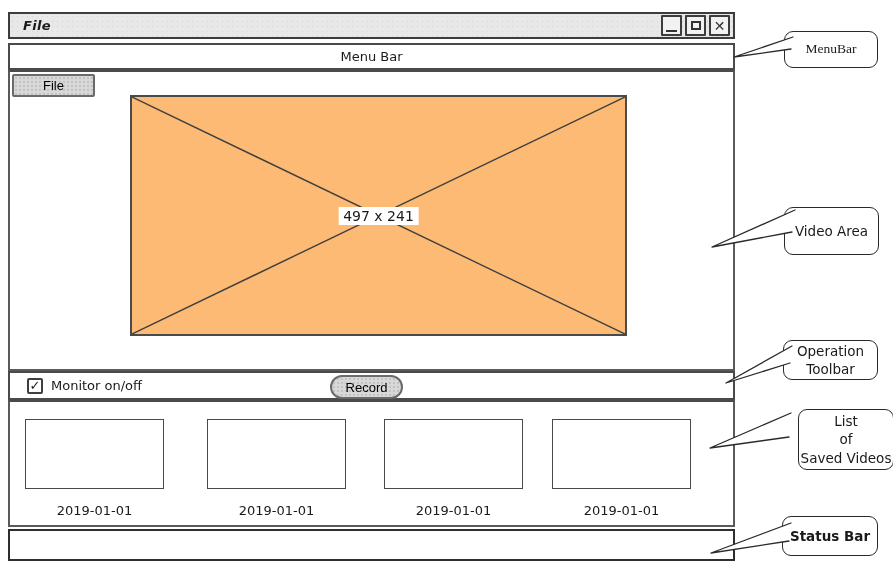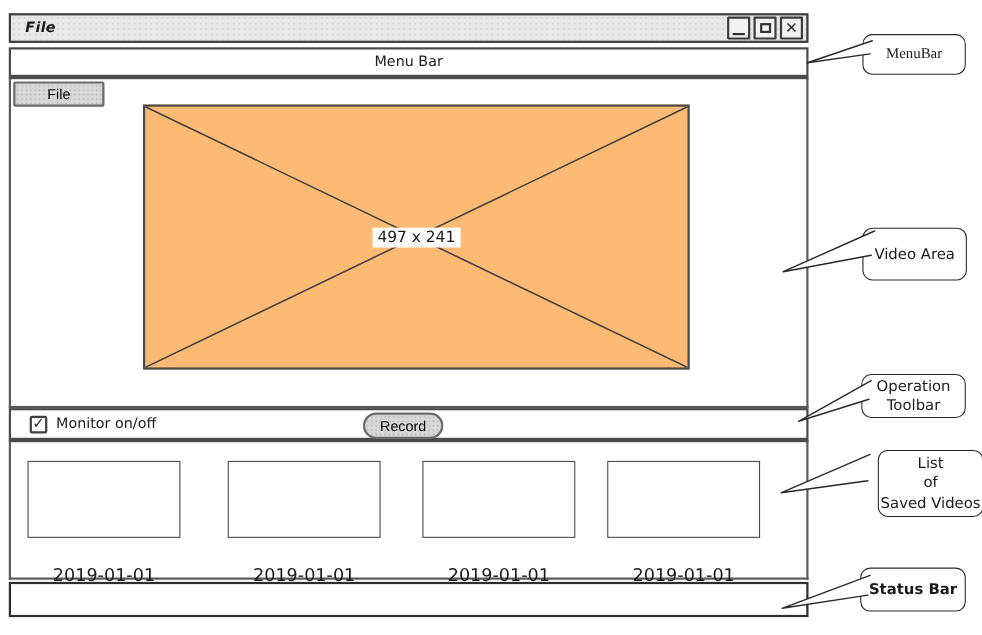--- a/index.html
+++ b/index.html
@@ -107,21 +107,21 @@
   }
   .thumb-item { position: absolute; top: 17px; width: 139px; text-align: center; }
   .thumb-item.t0 { left: 15px; }
   .thumb-item.t1 { left: 197px; }
   .thumb-item.t2 { left: 374px; }
   .thumb-item.t3 { left: 542px; }
   .thumb-box {
     width: 139px; height: 70px; border: 1.5px solid #4a4a4a; background: #fff;
     cursor: pointer;
   }
-  .thumb-date { margin-top: 24px; font-size: 16px; }
+  .thumb-date { margin-top: 14px; font-size: 13px; }
 
   
   .statusbar {
     position: absolute; left: 8px; top: 529px; width: 727px; height: 32px;
     background: #ffffff; border: 2px solid #2e2e2e;
     z-index: 1;
   }
 
   
   .callout {

